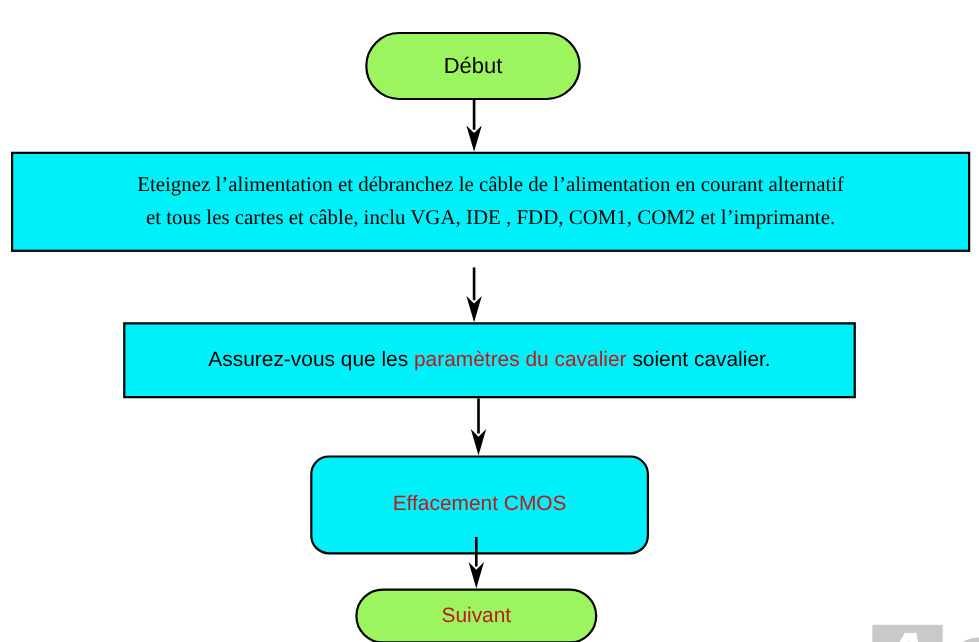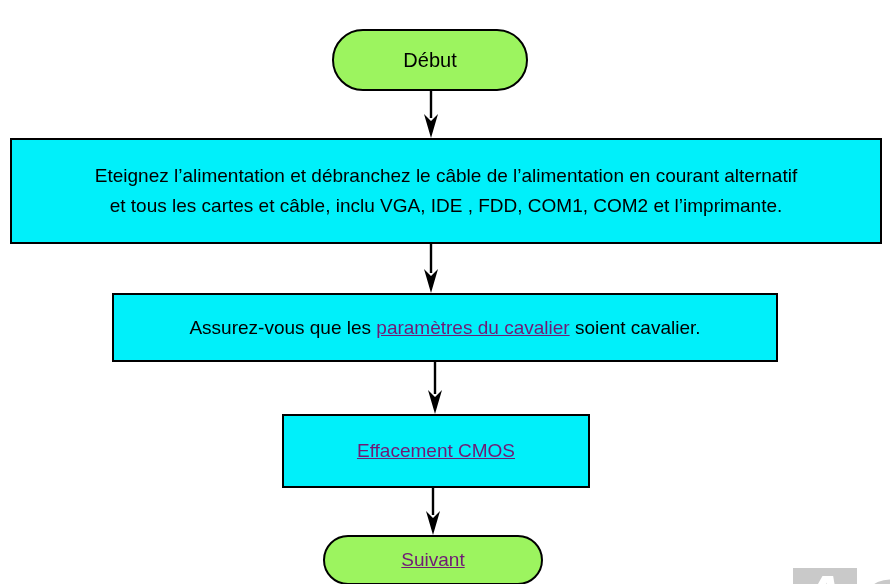--- a/index.html
+++ b/index.html
@@ -25,32 +25,31 @@
   .stadium {
     background: #9cf45f;
     border-radius: 31px;
     font-size: 20px;
   }
   .process {
     background: #00f0fa;
     font-size: 19px;
   }
   .node-start   { left: 332px; top: 9px;   width: 196px; height: 62px; }
-  .box-power    { left: 10px;  top: 118px; width: 872px; height: 106px; line-height: 30px; }
+  .box-power    { left: 10px;  top: 118px; width: 872px; height: 91px; line-height: 30px; font-family: Liberation Serif, serif; }
   .box-jumper   { left: 112px; top: 273px; width: 666px; height: 69px; }
-  .box-cmos     { left: 282px; top: 394px; width: 308px; height: 74px; }
+  .box-cmos     { left: 282px; top: 394px; width: 308px; height: 90px; border-radius: 17px; }
   .node-end     { left: 323px; top: 515px; width: 220px; height: 50px; font-size: 19px; }
   .flow-arrow { position: absolute; display: block; }
   .arrow-1 { left: 420px; top: 71px; }
   .arrow-2 { left: 420px; top: 223px; }
   .arrow-3 { left: 424px; top: 342px; }
   .arrow-4 { left: 422px; top: 468px; }
   a.doclink, .doclink {
-    color: #701a75;
-    text-decoration: underline;
+    color: #b91c1c;
     cursor: pointer;
   }
   .watermark { position: absolute; left: 790px; top: 520px; }
 </style>
 </head>
 <body>
 
 <div class="stage">
 
   <div class="node stadium node-start">

